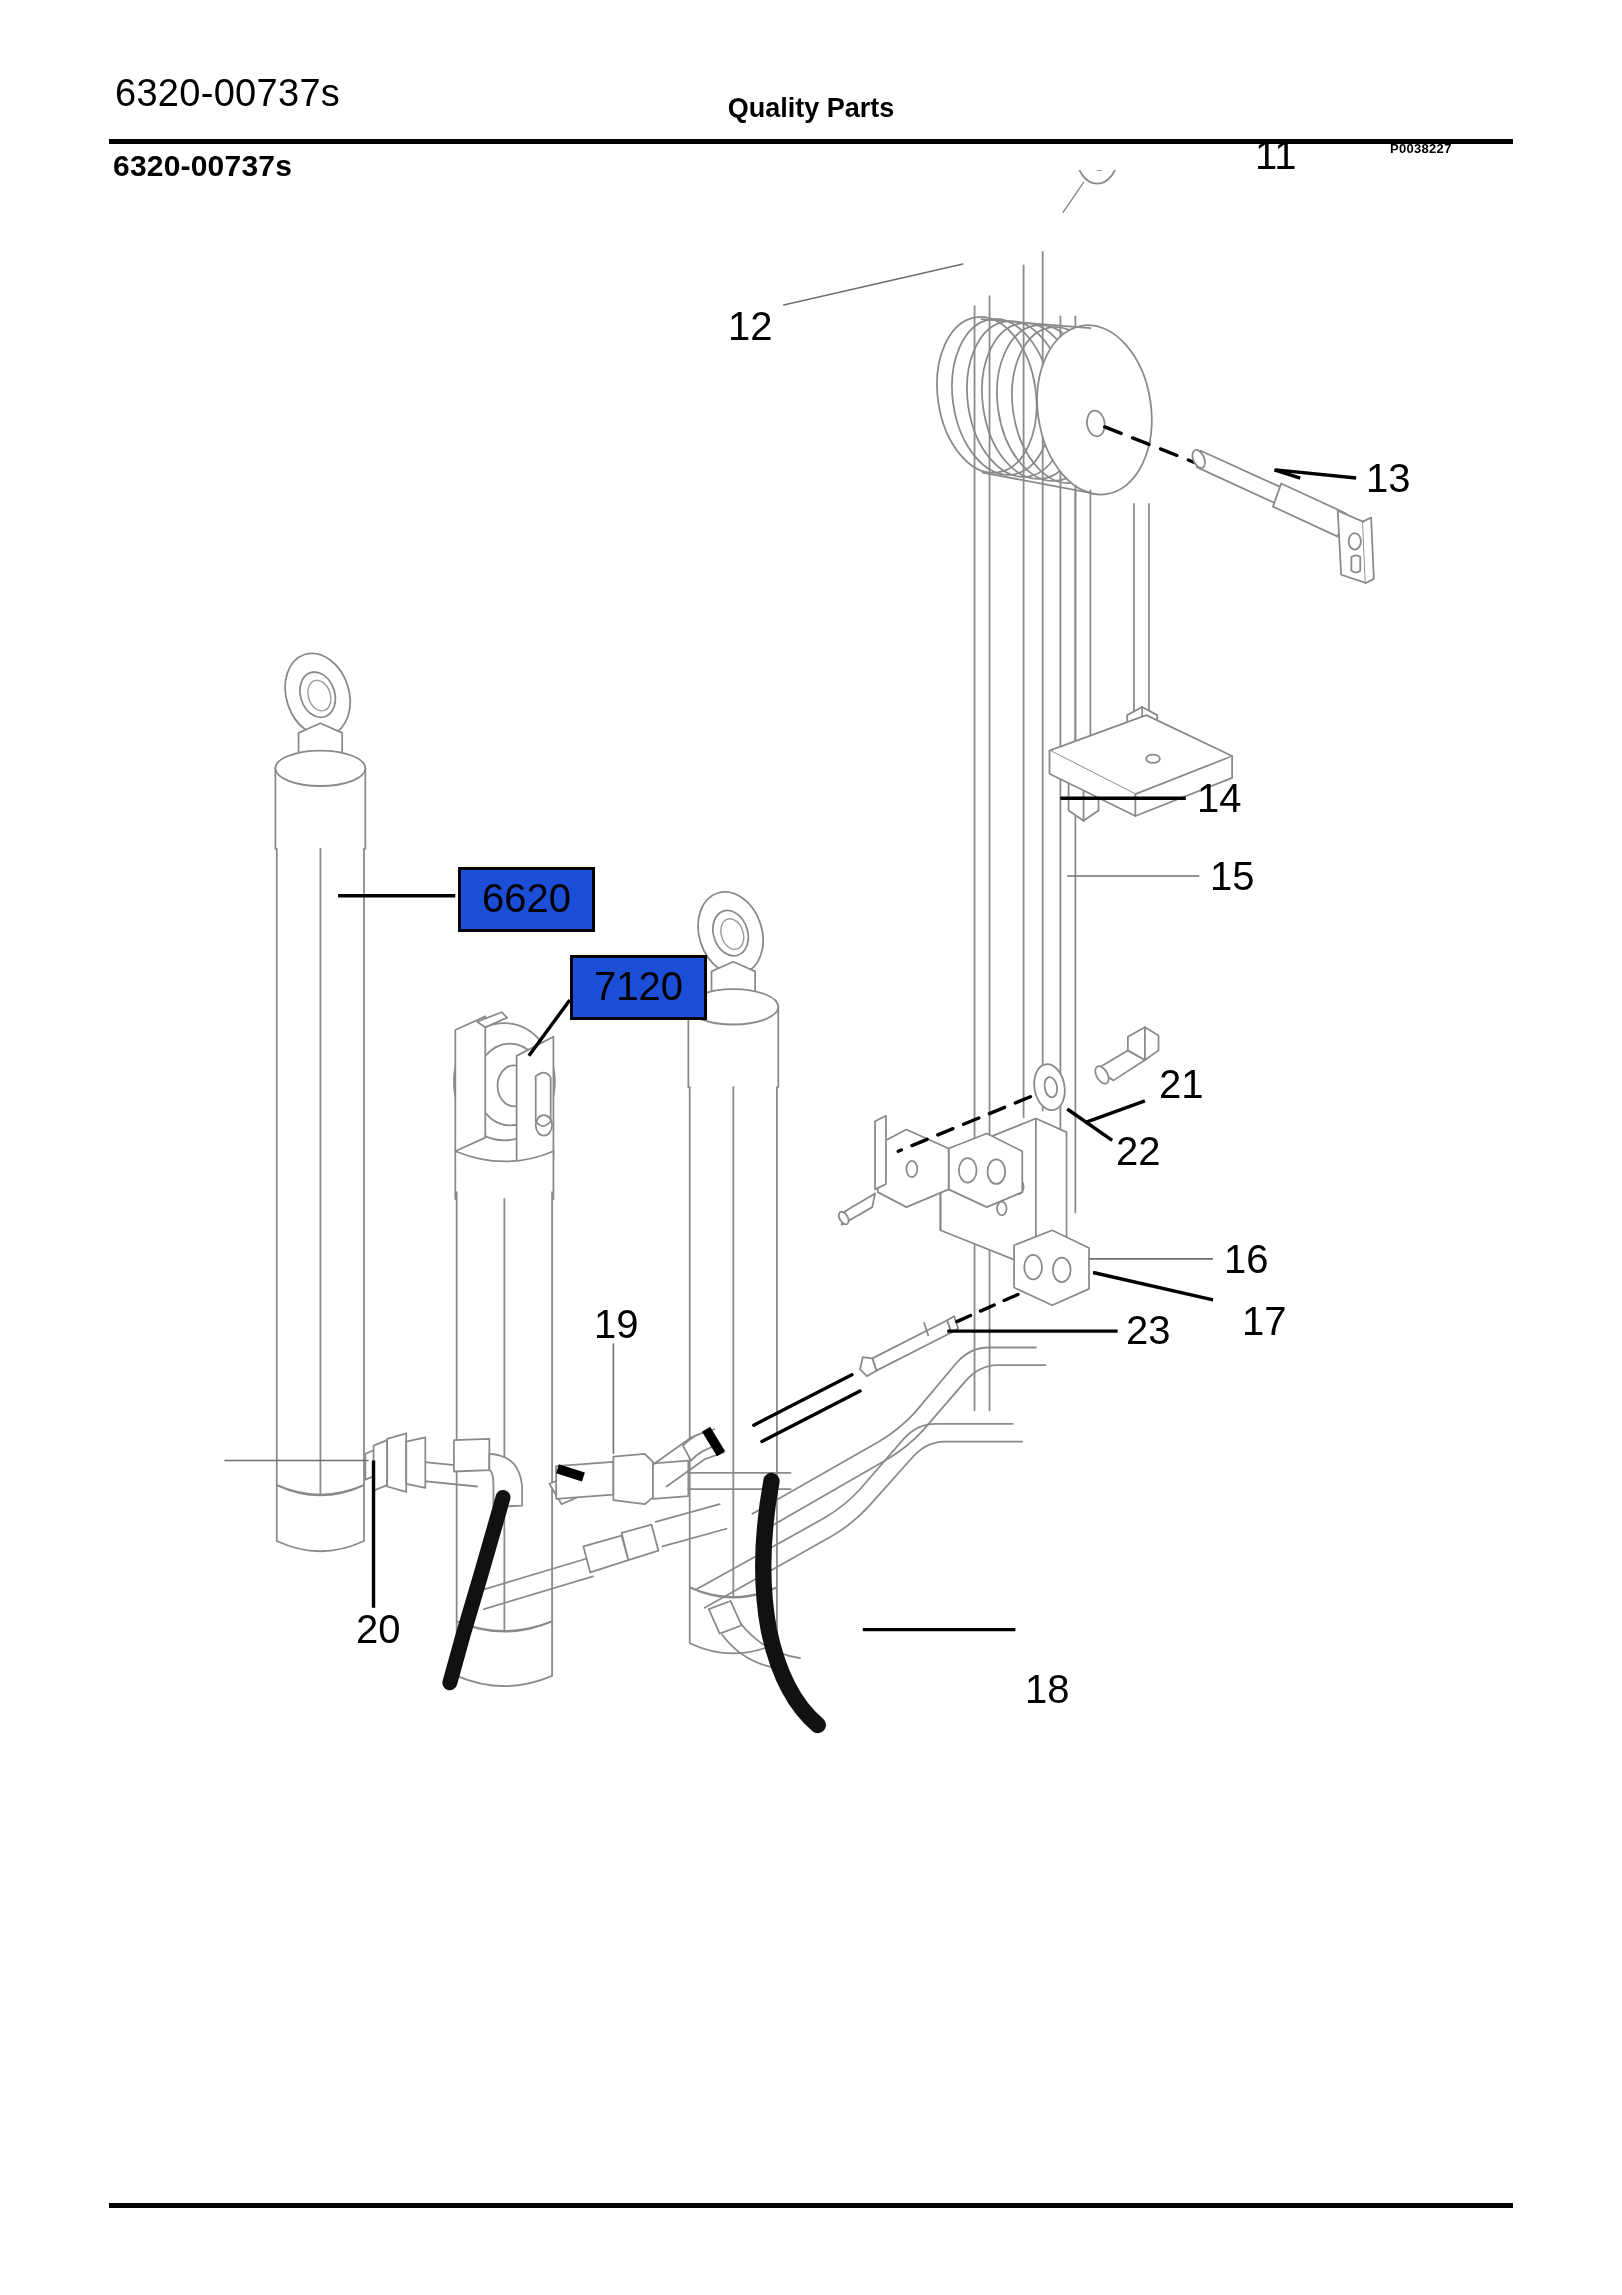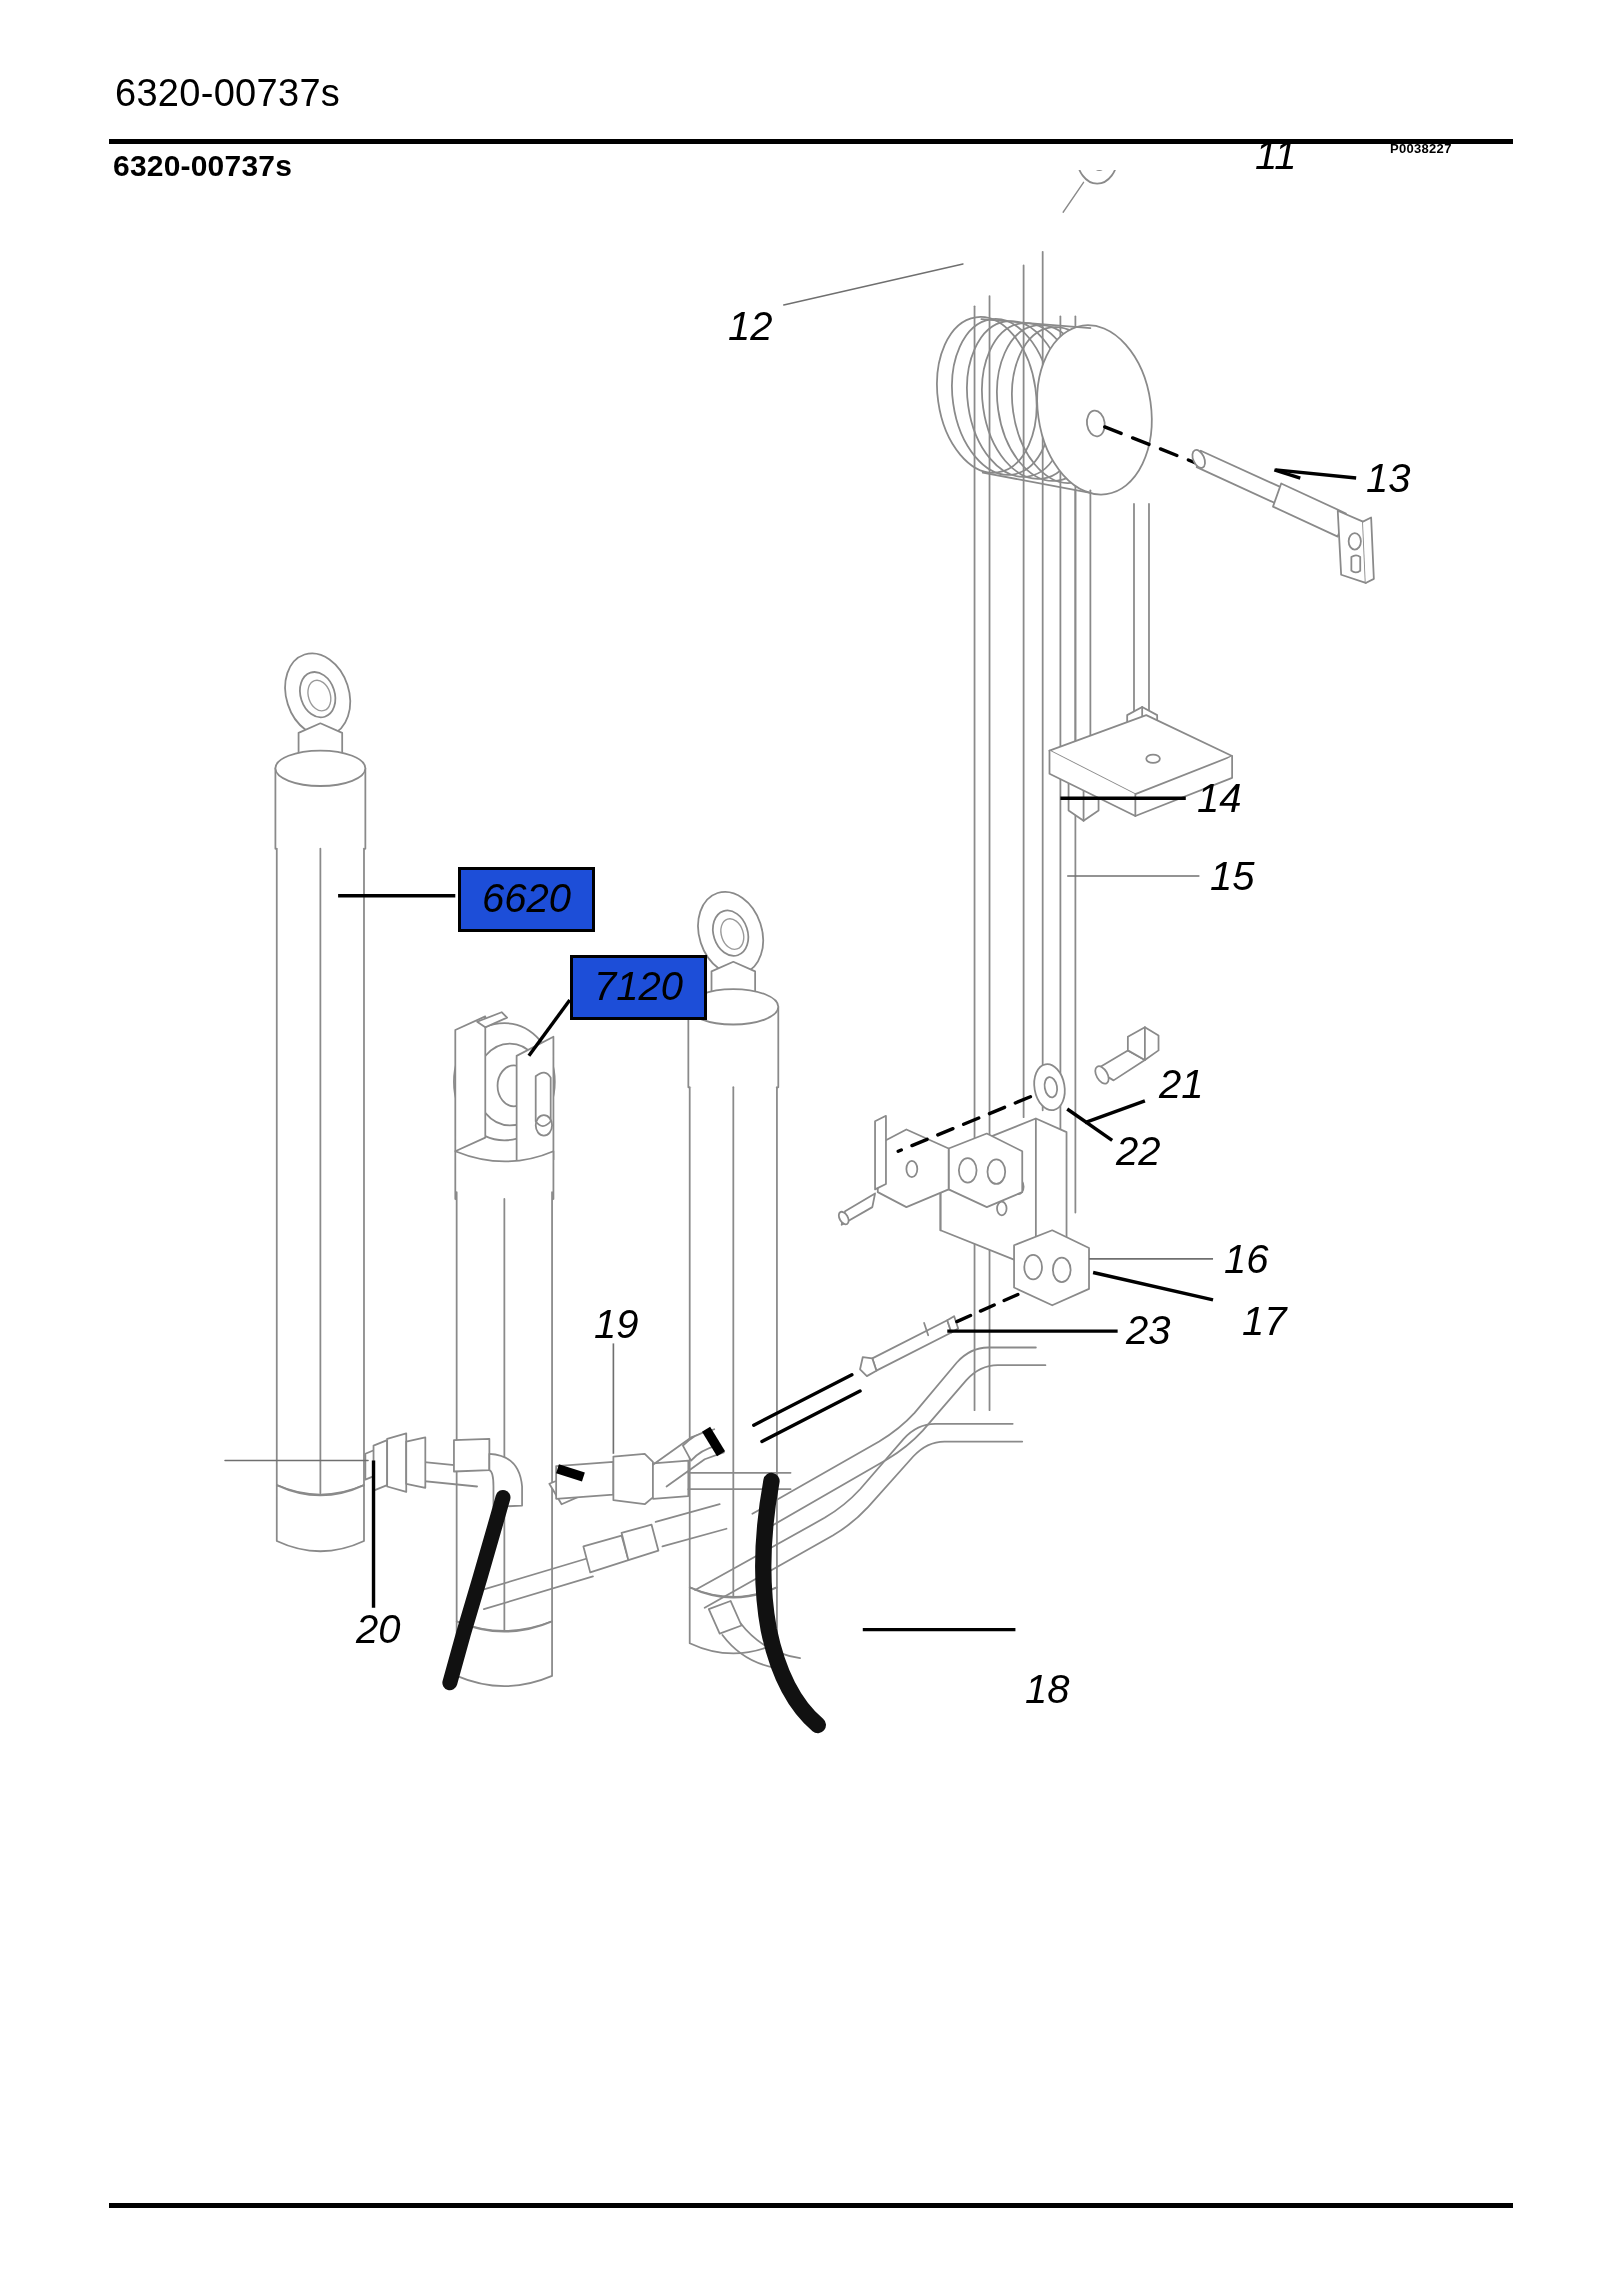--- a/index.html
+++ b/index.html
@@ -38,21 +38,21 @@
   #footer-rule{
     position:absolute;left:109px;top:2203px;width:1404px;height:4.8px;background:#000;
   }
   #footer-copyright{
     position:absolute;left:0;top:2221px;width:1622px;
     text-align:center;font-size:26px;font-weight:400;line-height:1;
   }
 
   
   #drawing-canvas{
-    position:absolute;left:0;top:170px;width:1430px;height:2017px;font-style:italic;
+    position:absolute;left:0;top:170px;width:1430px;height:2017px;
   }
   #drawing-canvas svg{display:block;width:1622px;height:2017px;}
 
   
   .callout{
     position:absolute;font-size:40px;font-weight:400;line-height:1;
     white-space:nowrap;
   }
   
   .refbox{
@@ -62,20 +62,21 @@
     text-align:center;
   }
 </style>
 </head>
 <body>
 
 <div class="page">
 
   <div id="header-bar">
     <div id="doc-code-top">6320-00737s</div>
+    <div id="header-title">Quality Parts</div>
     <div id="header-rule"></div>
     <div id="doc-code-sub">6320-00737s</div>
     <div id="drawing-ref">P0038227</div>
   </div>
 
   <div id="drawing-canvas">
     <svg viewBox="0 0 2380 2960" xmlns="http://www.w3.org/2000/svg">
       <defs>
         <g id="rodEye">
 

